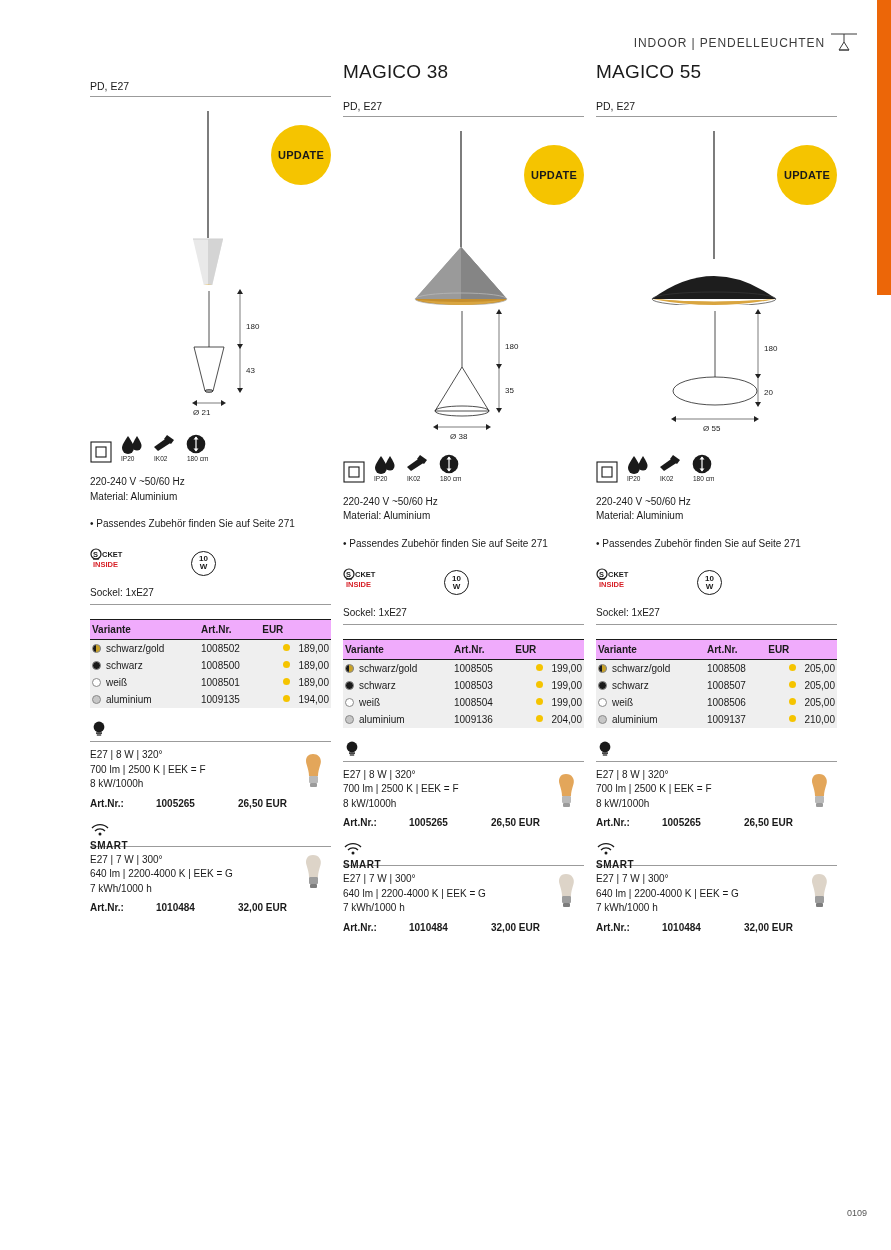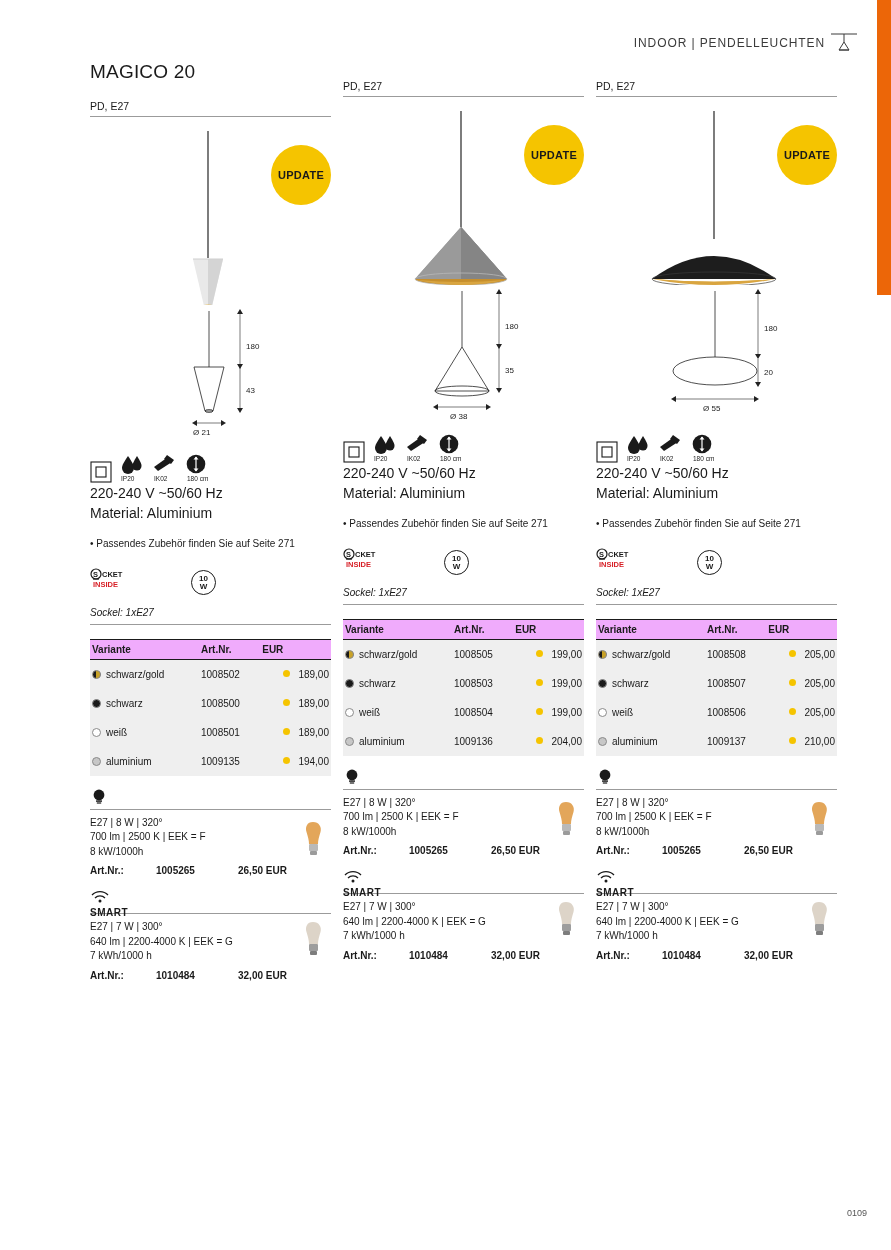--- a/index.html
+++ b/index.html
@@ -61,42 +61,41 @@
   }
   .lampwrap { position: absolute; left: 0; right: 0; top: 0; bottom: 0; }
 
   
   .dims { position: relative; height: 140px; }
 
   
   .iconrow { display: flex; align-items: flex-end; gap: 7px; height: 34px; margin-top: 4px;}
   .iconrow svg { display:block; }
 
-  .specs { font-size: 14px; line-height: 1.45; color: #1a1a1a; }
+  .specs { font-size: 10px; line-height: 1.45; margin-top: 12px; color: #1a1a1a; }
   .accessory { font-size: 10px; margin-top: 14px; color:#1a1a1a; }
 
   .socket-block { margin-top: 18px; display:flex; align-items:center; gap:10px; height:32px;}
   .wattcircle {
     width: 25px; height: 25px; border-radius: 50%; border: 1.2px solid #1a1a1a;
     display:flex; flex-direction:column; align-items:center; justify-content:center;
     font-size: 8px; line-height: 0.95; font-weight: bold; margin-left: 47px;
   }
   .sockel {
     font-size: 10px; margin-top: 8px; padding-bottom: 6px;
     border-bottom: 1px solid #9b9b9b;
-    font-style: italic;
   }
 
   table.variants { width: 100%; border-collapse: collapse; margin-top: 14px; font-size: 10px; }
   table.variants th {
     text-align: left; font-weight: bold; font-size: 10px;
     border-bottom: 1px solid #1a1a1a; border-top: 1px solid #1a1a1a;
     background: #f0abfc; padding: 4px 2px;
   }
-  table.variants td { padding: 9px 2px; }
+  table.variants td { padding: 3px 2px; }
   table.variants tr.row td { background: #efefef; }
   .swatch {
     display:inline-block; width: 9px; height: 9px; border-radius: 50%;
     border: 1px solid #8a8a8a; vertical-align: -1px; margin-right: 5px;
   }
   .price-cell { text-align: right; white-space: nowrap; }
   .dot {
     display:inline-block; width: 7px; height: 7px; border-radius:50%;
     background:#f5c400; margin-right: 8px; vertical-align: 1px;
   }
@@ -123,21 +122,20 @@
     <line x1="4" y1="6" x2="30" y2="6" stroke="#3b3b3b" stroke-width="1"></line>
     <line x1="17" y1="6" x2="17" y2="14" stroke="#3b3b3b" stroke-width="1"></line>
     <path d="M12 22 L17 14 L22 22 Z" fill="none" stroke="#3b3b3b" stroke-width="1"></path>
     <line x1="12" y1="22" x2="22" y2="22" stroke="#3b3b3b" stroke-width="1"></line>
   </svg>
 </div>
 
 <div class="cols">
 
   <div class="col">
-    <div class="title">MAGICO 20</div>
     <div class="subtitle">PD, E27</div>
 
     <div class="photo">
       <div class="lampwrap">
         <svg width="241" height="182" viewBox="0 0 241 182">
           <line x1="118" y1="8" x2="118" y2="135" stroke="#111" stroke-width="1.1"></line>
           <path d="M104 135 L118 135 L133 135 L122 255 L114 255 Z" fill="none" stroke="none"></path>
           <path d="M103 136 L133 136 L122 183 L114 183 Z" fill="#e9e9e9"></path>
           <path d="M118 136 L133 136 L122 183 L118 183 Z" fill="#d4d4d4"></path>
           <ellipse cx="118" cy="183" rx="4.5" ry="1.6" fill="#f0c254"></ellipse>
@@ -304,20 +302,21 @@
         <svg width="30" height="42" viewBox="0 0 30 42">
           <path d="M14 4 C8 4 6 9 7.5 14 C9 19 10 22 10 26 L19 26 C19 22 20 19 21.5 14 C23 9 20 4 14 4 Z" fill="#ddd4c8"></path>
           <rect x="10" y="26" width="9" height="7" rx="1" fill="#9d9d9d"></rect>
           <rect x="11" y="33" width="7" height="4" rx="1" fill="#7d7d7d"></rect>
         </svg>
       </div>
     </div>
   </div>
 
   <div class="col">
+    <div class="title">MAGICO 38</div>
     <div class="subtitle">PD, E27</div>
 
     <div class="photo">
       <div class="lampwrap">
         <svg width="241" height="182" viewBox="0 0 241 182">
           <line x1="118" y1="8" x2="118" y2="124" stroke="#111" stroke-width="1.1"></line>
           <path d="M72 176 L118 124 L164 176 Z" fill="#9a9a9a"></path>
           <path d="M118 124 L164 176 L118 176 Z" fill="#828282"></path>
           <path d="M72 176 Q118 188 164 176 Q118 184 72 176 Z" fill="#d8a23c"></path>
           <ellipse cx="118" cy="176" rx="46" ry="6" fill="#c68f2d"></ellipse>
@@ -487,20 +486,21 @@
         <svg width="30" height="42" viewBox="0 0 30 42">
           <path d="M14 4 C8 4 6 9 7.5 14 C9 19 10 22 10 26 L19 26 C19 22 20 19 21.5 14 C23 9 20 4 14 4 Z" fill="#ddd4c8"></path>
           <rect x="10" y="26" width="9" height="7" rx="1" fill="#9d9d9d"></rect>
           <rect x="11" y="33" width="7" height="4" rx="1" fill="#7d7d7d"></rect>
         </svg>
       </div>
     </div>
   </div>
 
   <div class="col">
+    <div class="title">MAGICO 55</div>
     <div class="subtitle">PD, E27</div>
 
     <div class="photo">
       <div class="lampwrap">
         <svg width="241" height="182" viewBox="0 0 241 182">
           <line x1="118" y1="8" x2="118" y2="136" stroke="#111" stroke-width="1.1"></line>
           <path d="M56 176 Q118 130 180 176 Z" fill="#1d1d1d"></path>
           <path d="M56 176 Q118 188 180 176 Q118 182 56 176 Z" fill="#d9a540"></path>
           <ellipse cx="118" cy="176" rx="62" ry="7" fill="none" stroke="#3a3a3a" stroke-width="0.7"></ellipse>
           <path d="M58 176 Q118 186 178 176 Q118 181 58 176" fill="#d9a540"></path>

